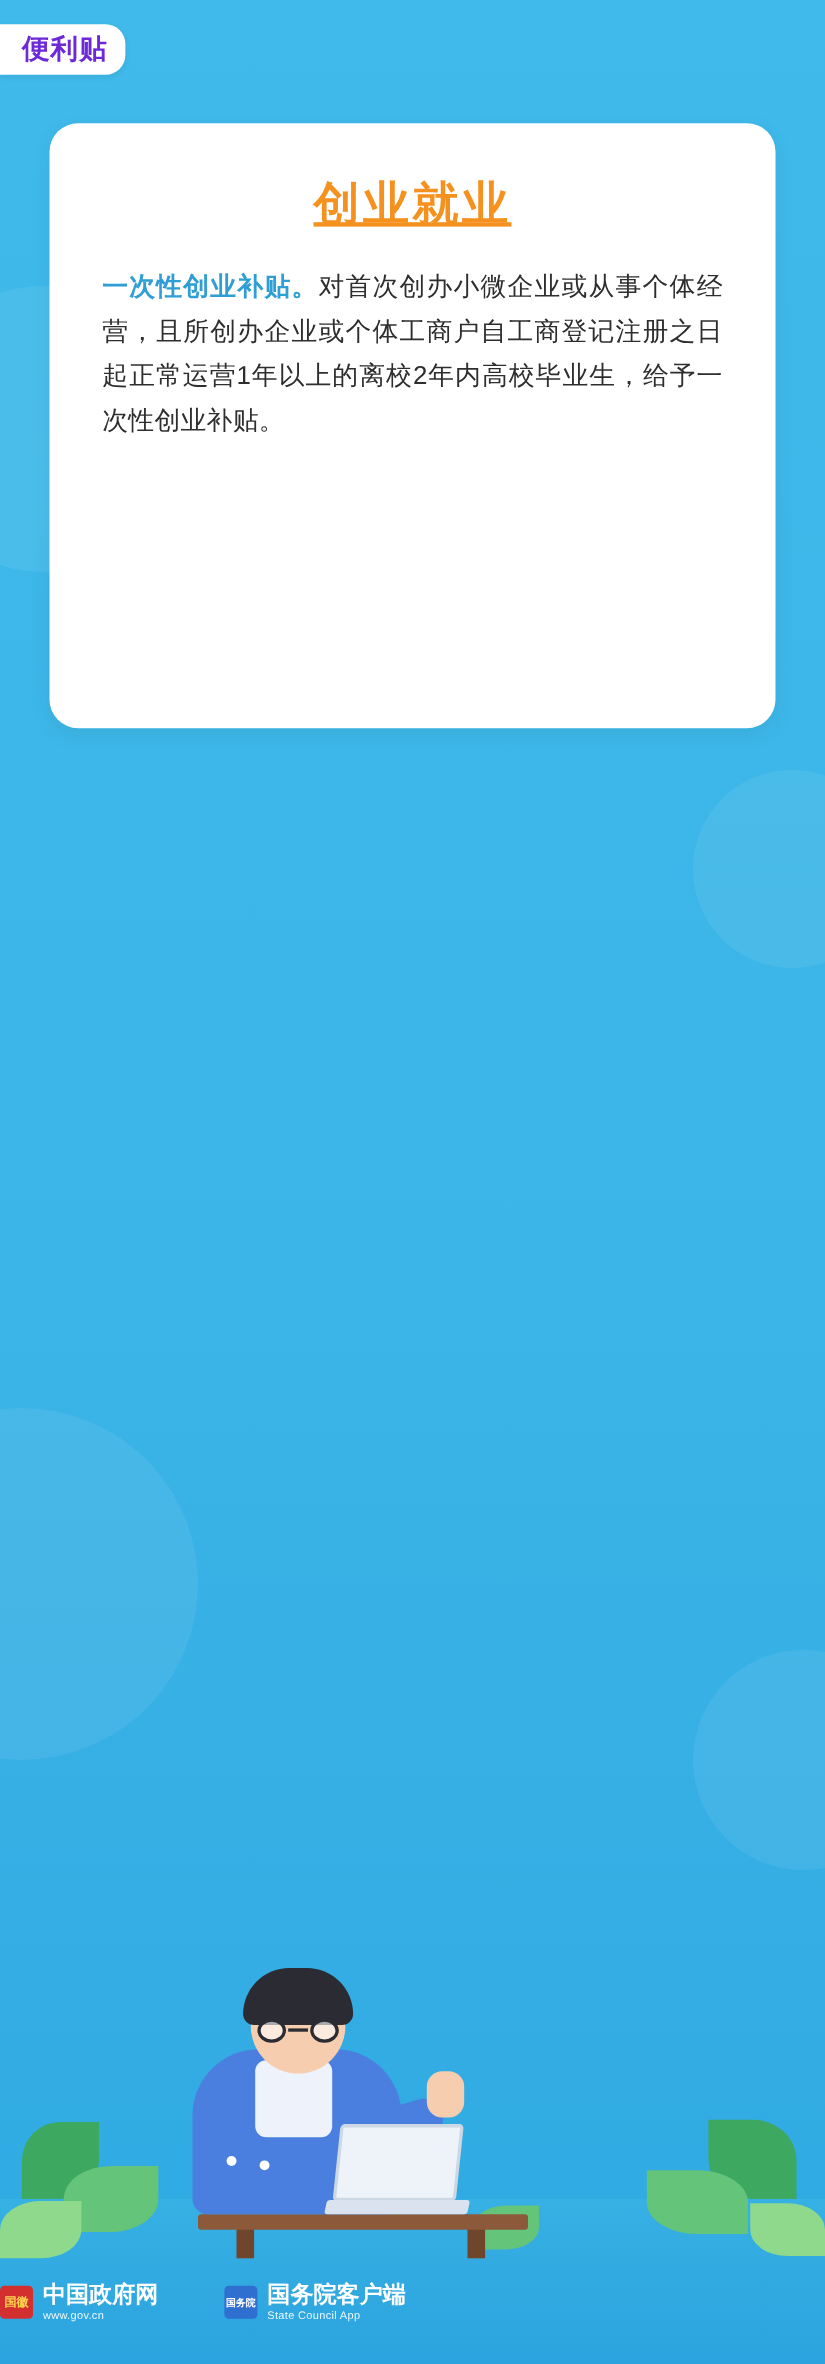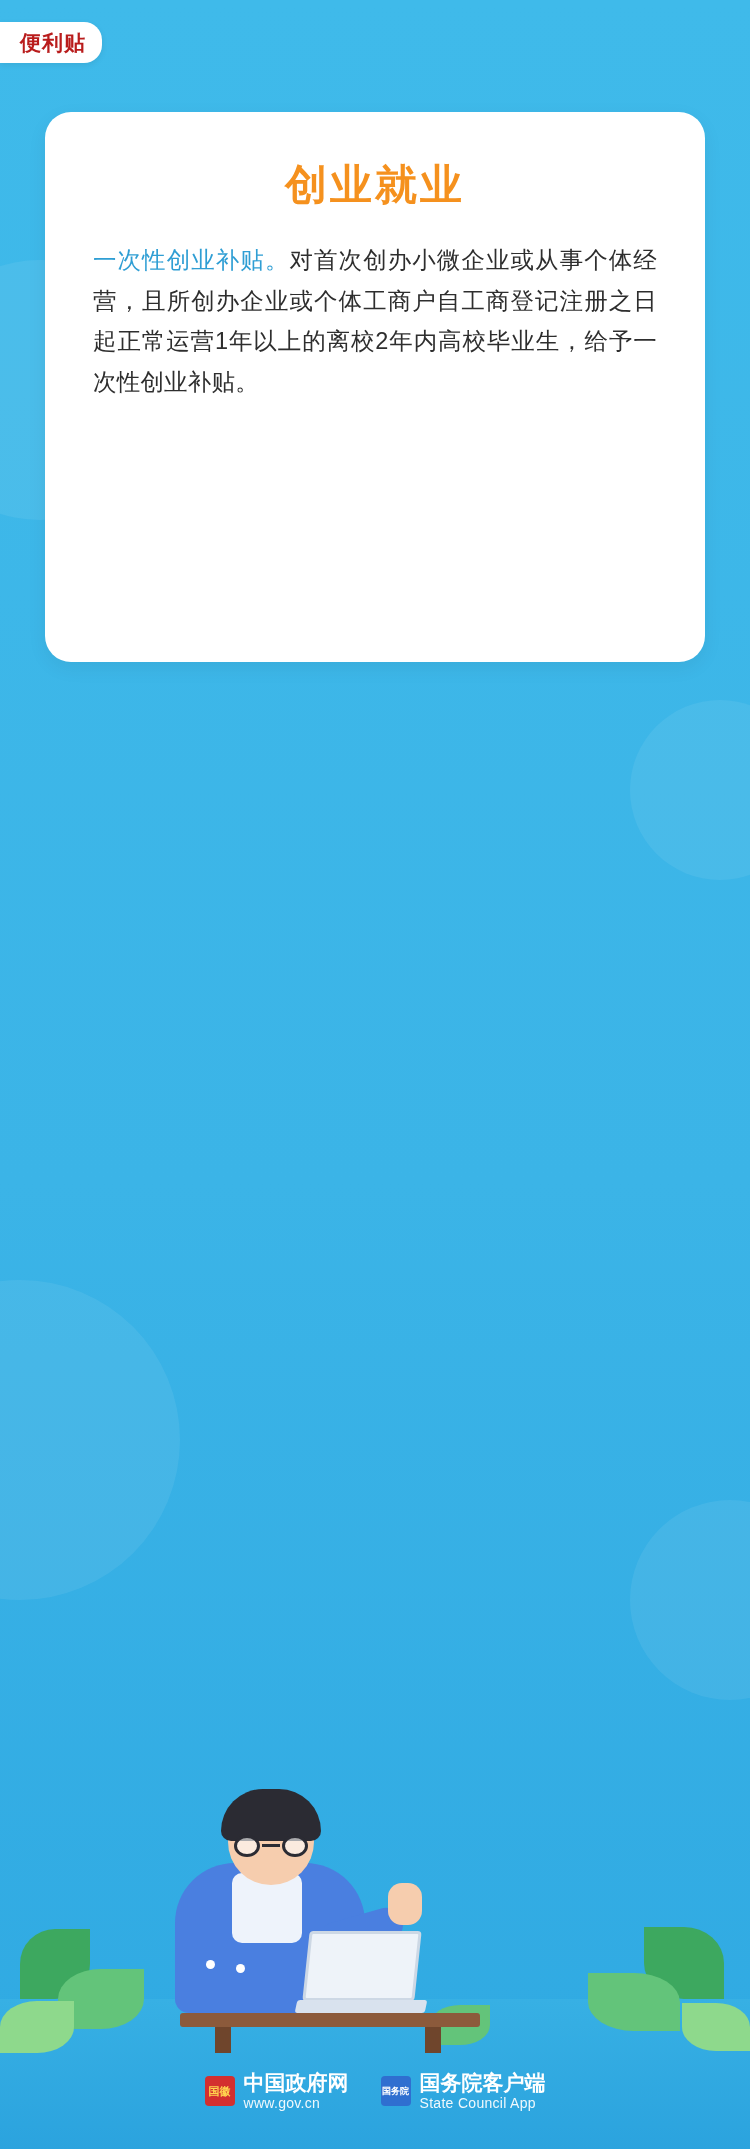--- a/index.html
+++ b/index.html
@@ -31,22 +31,22 @@
   .bg-c2 { width: 180px; height: 180px; right: -60px; top: 700px; }
   .bg-c3 { width: 320px; height: 320px; left: -140px; top: 1280px; }
   .bg-c4 { width: 200px; height: 200px; right: -80px; top: 1500px; }
 
   
   .tag {
     position: absolute;
     left: 0;
     top: 22px;
     background: #ffffff;
-    color: #b91c1c;
-    font-size: 21px;
+    color: #6d28d9;
+    font-size: 25px;
     font-weight: bold;
     letter-spacing: 1px;
     padding: 8px 16px 8px 20px;
     border-radius: 0 18px 18px 0;
     box-shadow: 0 2px 6px rgba(0,0,0,0.08);
     line-height: 1.2;
   }
 
   
   .card {
@@ -61,20 +61,21 @@
     box-sizing: border-box;
   }
   .title {
     text-align: center;
     color: #f5911e;
     font-size: 42px;
     font-weight: bold;
     letter-spacing: 3px;
     margin: 8px 0 0 0;
     line-height: 1.2;
+    text-decoration: underline;
   }
   .subtitle {
     text-align: center;
     color: #f5a93c;
     font-size: 21px;
     letter-spacing: 1px;
     margin: 12px 0 0 0;
     line-height: 1.3;
   }
   .sections {
@@ -86,21 +87,21 @@
   .section p {
     margin: 0;
     font-size: 23.5px;
     line-height: 1.72;
     color: #2e2e2e;
     text-align: justify;
     letter-spacing: 0.2px;
   }
   .lead {
     color: #2f9ed4;
-    font-weight: normal;
+    font-weight: bold;
   }
 
   
   .illustration {
     position: absolute;
     left: 0;
     right: 0;
     bottom: 0;
     height: 430px;
     pointer-events: none;
@@ -121,23 +122,22 @@
   .leaf.dark { background: #3da85f; }
   .leaf.light { background: #8ed98c; }
 
   
   .footer {
     position: absolute;
     left: 0;
     bottom: 38px;
     width: 750px;
     display: flex;
-    justify-content: center;
     align-items: center;
-    gap: 32px;
+    gap: 60px;
   }
   .logo-group {
     display: flex;
     align-items: center;
     gap: 9px;
   }
   .logo-mark {
     width: 30px;
     height: 30px;
     border-radius: 4px;
@@ -151,21 +151,21 @@
   .logo-mark.blue {
     background: #2f6fd0;
     color: #ffffff;
     font-size: 9px;
   }
   .logo-text {
     color: #ffffff;
     line-height: 1.15;
   }
   .logo-text .l1 { font-size: 21px; font-weight: bold; display: block; }
-  .logo-text .l2 { font-size: 14px; opacity: 0.92; display: block; letter-spacing: 0.3px; }
+  .logo-text .l2 { font-size: 10px; opacity: 0.92; display: block; letter-spacing: 0.3px; }
 
   
   .person { position: absolute; left: 120px; bottom: 96px; width: 300px; height: 300px; }
   .desk {
     position: absolute;
     left: 60px;
     bottom: 26px;
     width: 300px;
     height: 14px;
     background: #8c5a3b;

